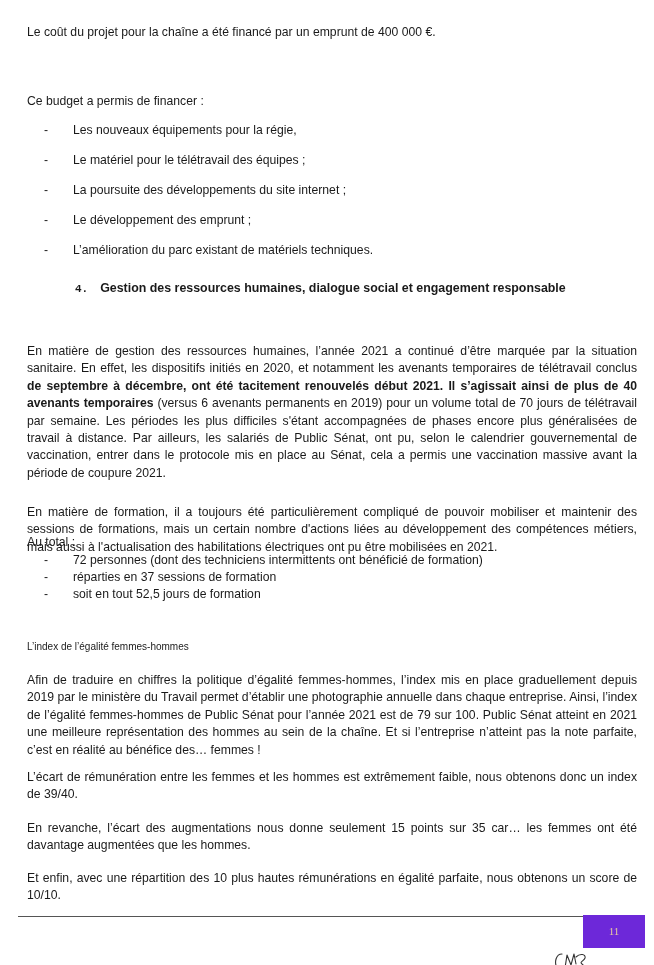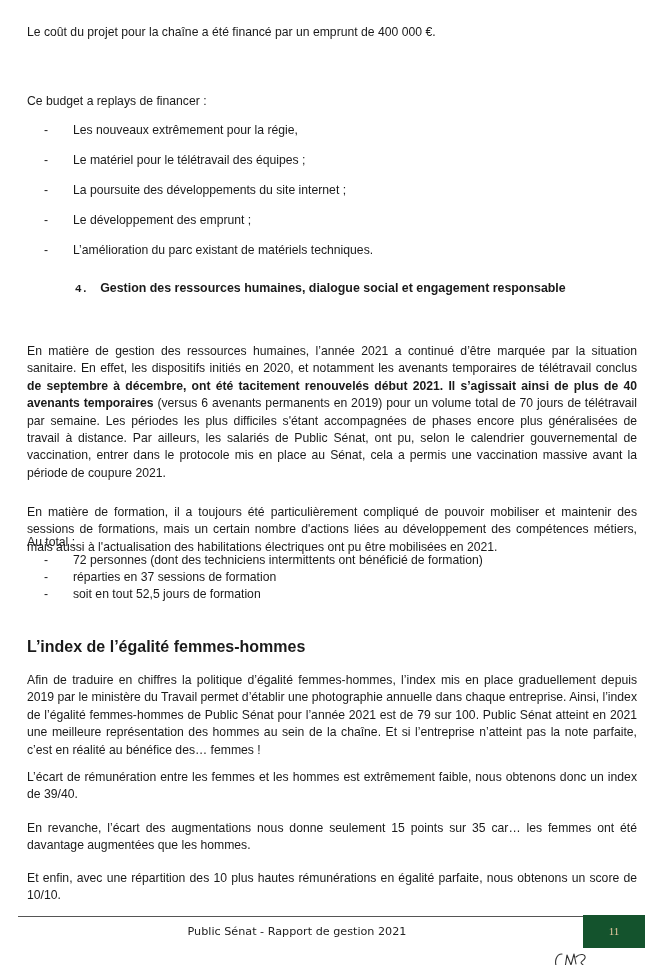--- a/index.html
+++ b/index.html
@@ -62,22 +62,22 @@
     }
     .section-heading .title {
       font-weight: bold;
       text-underline-offset: 2px;
       text-decoration-thickness: 1px;
     }
     .subheading {
       position: absolute;
       left: 27px;
       top: 626px;
-      font-weight: bold;
-      font-size: 16px;
+      font-weight: normal;
+      font-size: 10px;
     }
     .footer-rule {
       position: absolute;
       left: 18px;
       top: 904px;
       width: 570px;
       height: 1px;
       background: #555;
     }
     .footer-text {
@@ -89,21 +89,21 @@
       font-family: "DejaVu Sans", sans-serif;
       font-size: 11.2px;
       color: #222;
     }
     .page-badge {
       position: absolute;
       left: 583px;
       top: 903px;
       width: 62px;
       height: 33px;
-      background: #14532d;
+      background: #6d28d9;
       color: #e8c9a0;
       font-family: "Liberation Serif", serif;
       font-size: 11px;
       text-align: center;
       line-height: 33px;
     }
     .signature {
       position: absolute;
       left: 552px;
       top: 936px;
@@ -115,27 +115,27 @@
 <body>
 
 <div class="page">
 
   <div class="p" style="top:12px;">
     <span>Le coût du projet pour la chaîne a été financé par un emprunt de 400 000 €.</span>
   </div>
 
 
   <div class="p" style="top:81px;">
-    <span>Ce budget a replays de financer :</span>
+    <span>Ce budget a permis de financer :</span>
   </div>
 
   <div class="dash-list" style="top:110px;">
     <div class="dash-item" style="top:0px;">
       <span class="dash">-</span>
-      <span class="txt">Les nouveaux extrêmement pour la régie,</span>
+      <span class="txt">Les nouveaux équipements pour la régie,</span>
     </div>
     <div class="dash-item" style="top:30px;">
       <span class="dash">-</span>
       <span class="txt">Le matériel pour le télétravail des équipes ;</span>
     </div>
     <div class="dash-item" style="top:60px;">
       <span class="dash">-</span>
       <span class="txt">La poursuite des développements du site internet ;</span>
     </div>
     <div class="dash-item" style="top:90px;">
@@ -191,21 +191,20 @@
 
   <div class="p justify" style="top:808px;">
     <span>En revanche, l’écart des augmentations nous donne seulement 15 points sur 35 car… les femmes ont été davantage augmentées que les hommes.</span>
   </div>
 
   <div class="p justify" style="top:858px;">
     <span>Et enfin, avec une répartition des 10 plus hautes rémunérations en égalité parfaite, nous obtenons un score de 10/10.</span>
   </div>
 
   <div class="footer-rule"></div>
-  <div class="footer-text">Public Sénat - Rapport de gestion 2021</div>
   <div class="page-badge">11</div>
 
   <svg class="signature" viewBox="0 0 42 26">
     <path d="M10 6 C4 6, 2 14, 5 20 C7 23, 10 22, 12 19" fill="none" stroke="#333" stroke-width="1.1" stroke-linecap="round"></path>
     <path d="M13 20 L15 7 L19 17 L22 6 L24 16" fill="none" stroke="#333" stroke-width="1.1" stroke-linejoin="round" stroke-linecap="round"></path>
     <path d="M24 9 C28 5, 34 6, 33 10 C32 13, 27 14, 30 16 C33 18, 32 22, 28 25" fill="none" stroke="#333" stroke-width="1.1" stroke-linecap="round"></path>
   </svg>
 
 </div>
 

